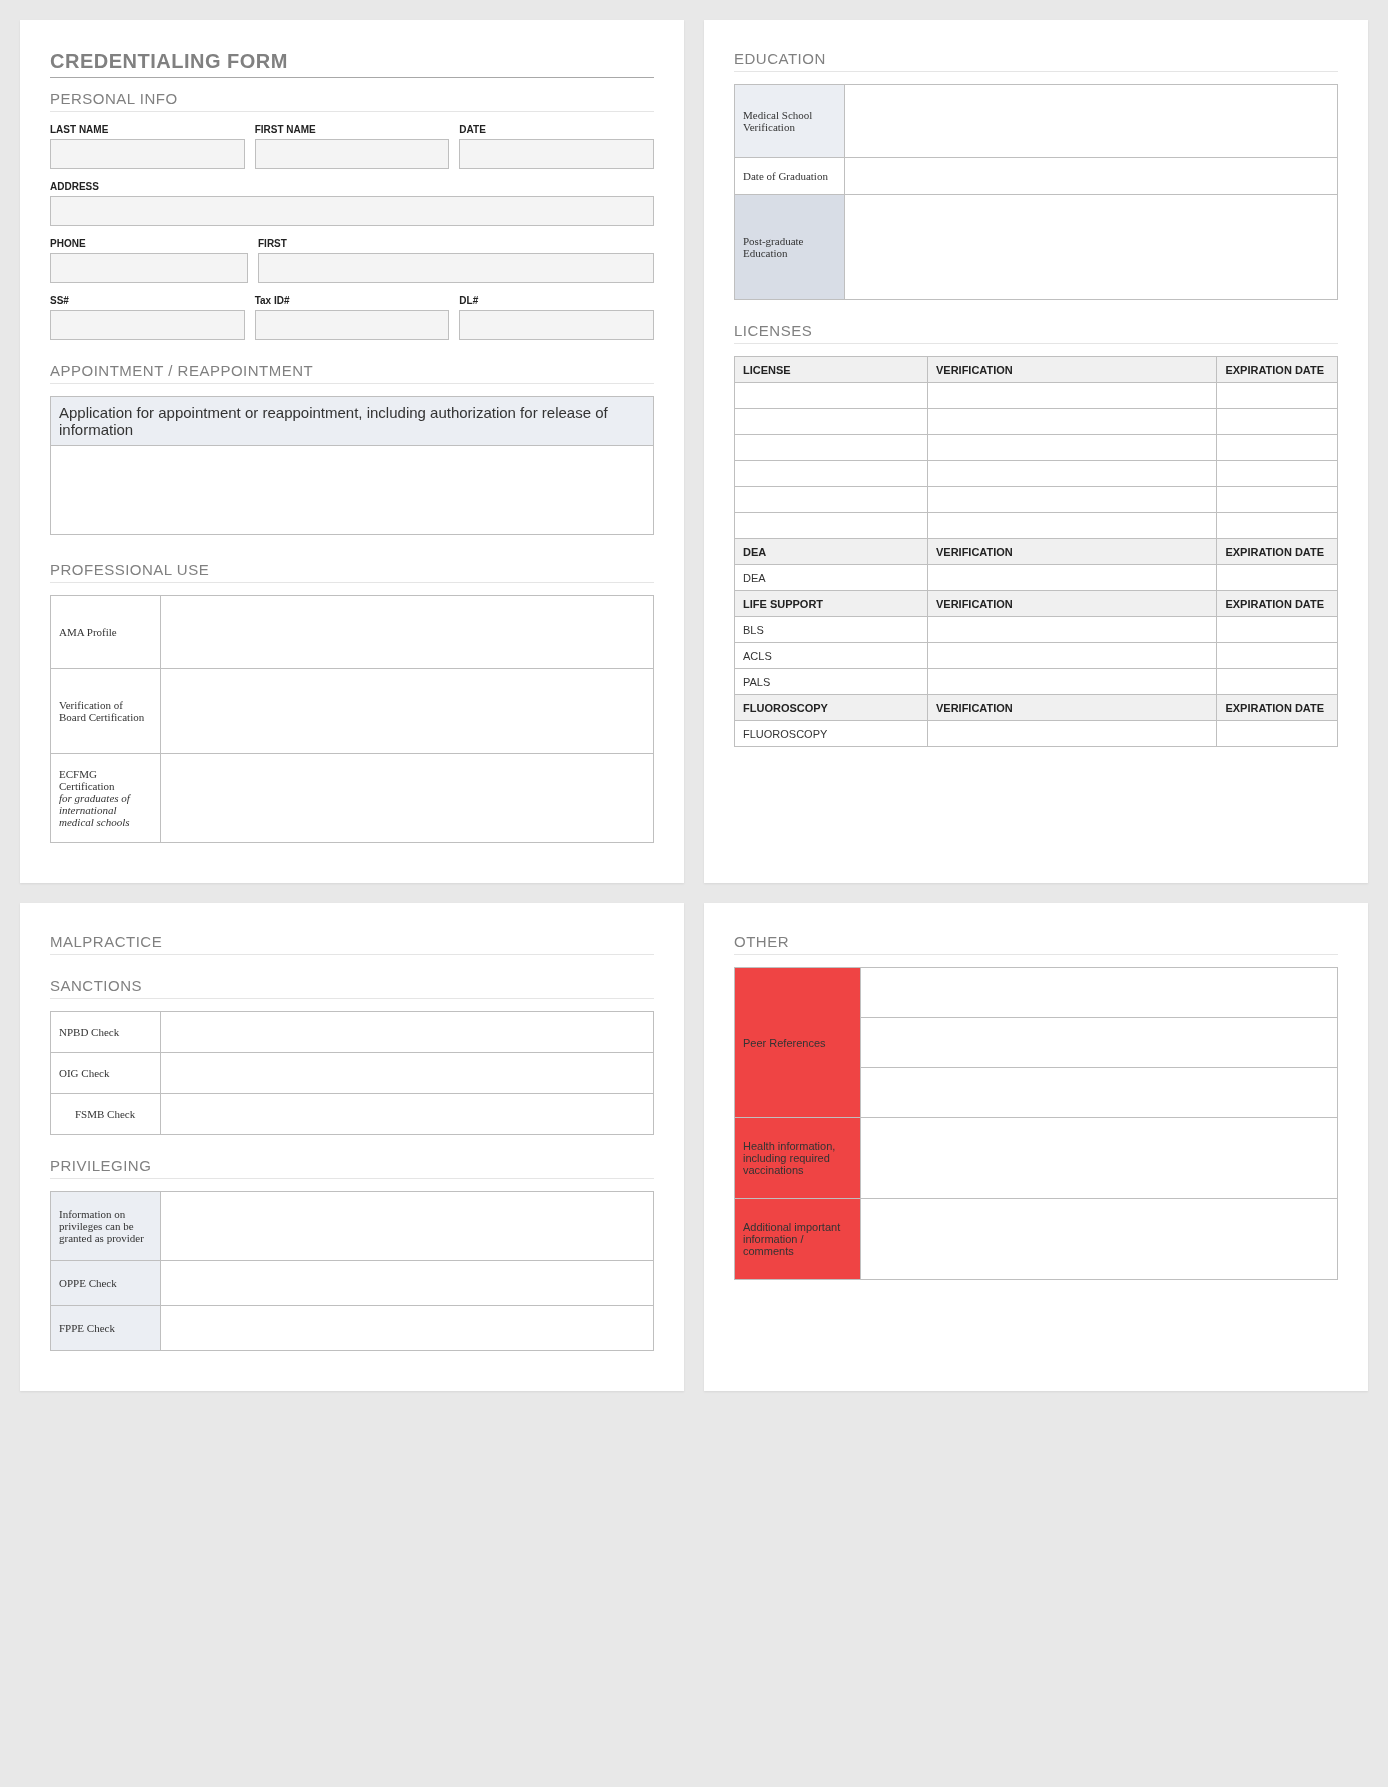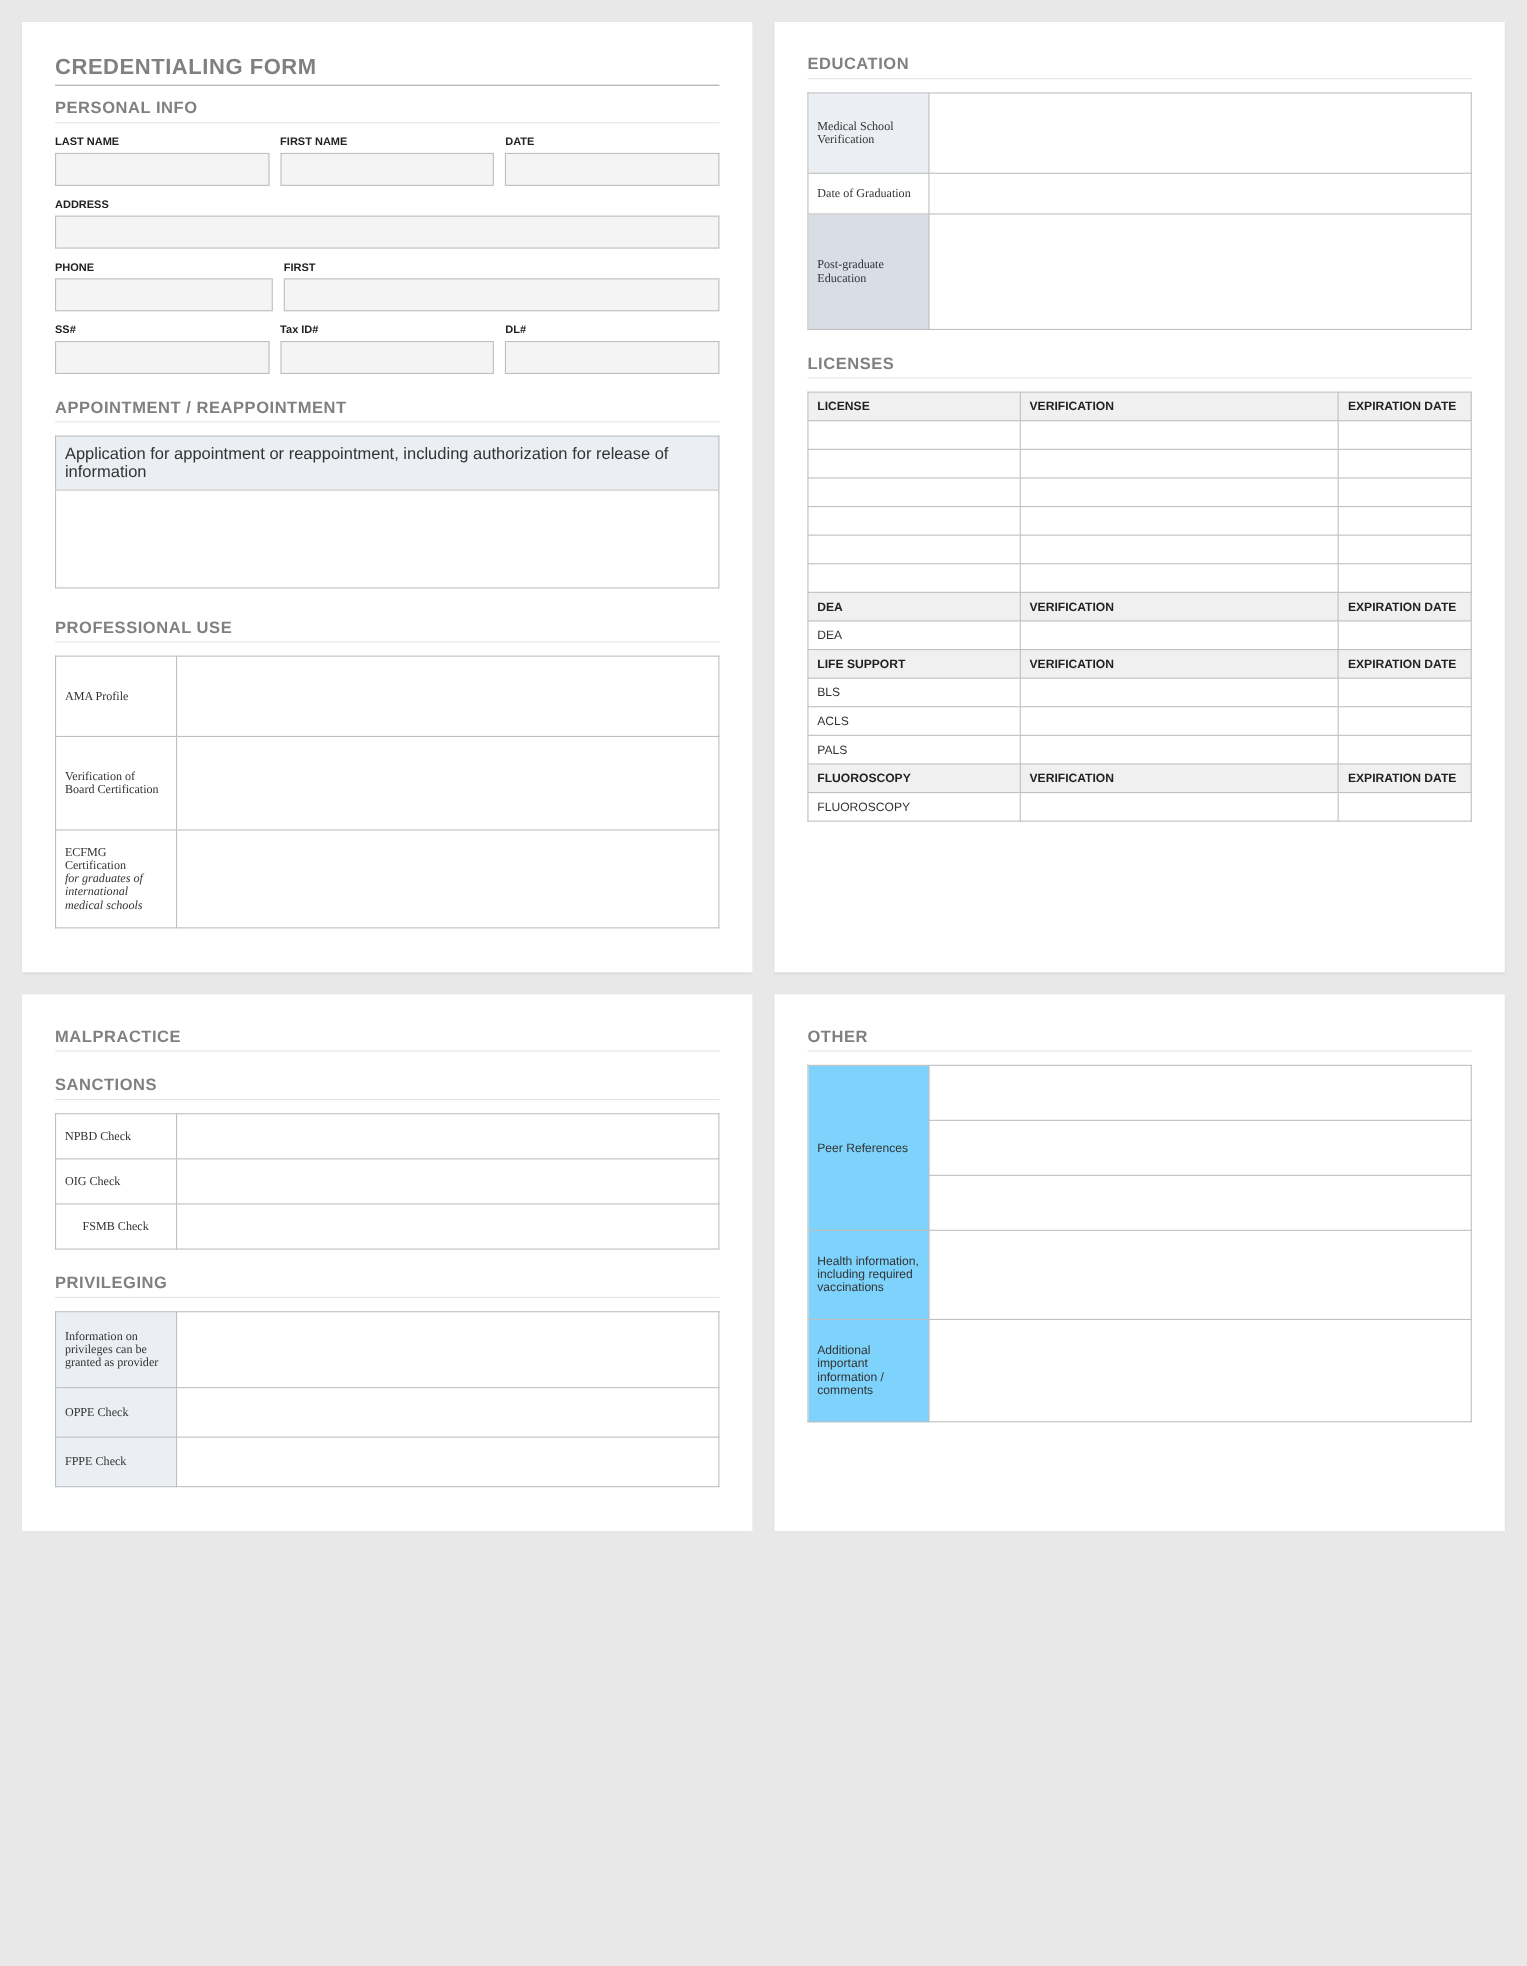--- a/index.html
+++ b/index.html
@@ -24,21 +24,21 @@
   }
   h1.form-title {
     font-size: 20px;
     font-weight: bold;
     color: #808080;
     letter-spacing: .5px;
     margin: 0 0 4px 0;
   }
   h2.section-head {
     font-size: 15px;
-    font-weight: bold;
+    font-weight: normal;
     color: #808080;
     letter-spacing: .5px;
     margin: 22px 0 2px 0;
   }
   .thin-rule { border-top: 1px solid #a8a8a8; margin: 4px 0 12px 0; }
   .faint-rule { border-top: 1px solid #e5e5e5; margin: 4px 0 12px 0; }
   .field-label {
     font-size: 10px;
     font-weight: bold;
     color: #222;
@@ -108,21 +108,21 @@
   table.lic th {
     background:#f0f0f0;
     font-weight:bold;
     color:#222;
   }
   table.lic td { background:#fff; color:#333; }
   .col-lic { width:32%; }
   .col-exp { width:20%; }
   table.peer { width:100%; border-collapse:collapse; border:1px solid #bfbfbf; }
   table.peer td { border:1px solid #bfbfbf; font-size:11px; color:#333; vertical-align:middle; }
-  table.peer td.pk { width:110px; background:#7dd3fc; padding:8px; }
+  table.peer td.pk { width:126px; background:#ef4444; padding:8px; }
   table.peer td.pv { background:#fff; }
 </style>
 </head>
 <body>
 
 <div class="page-grid">
 
   <div class="panel">
     <h1 class="form-title">CREDENTIALING FORM</h1>
     <div class="thin-rule"></div>

